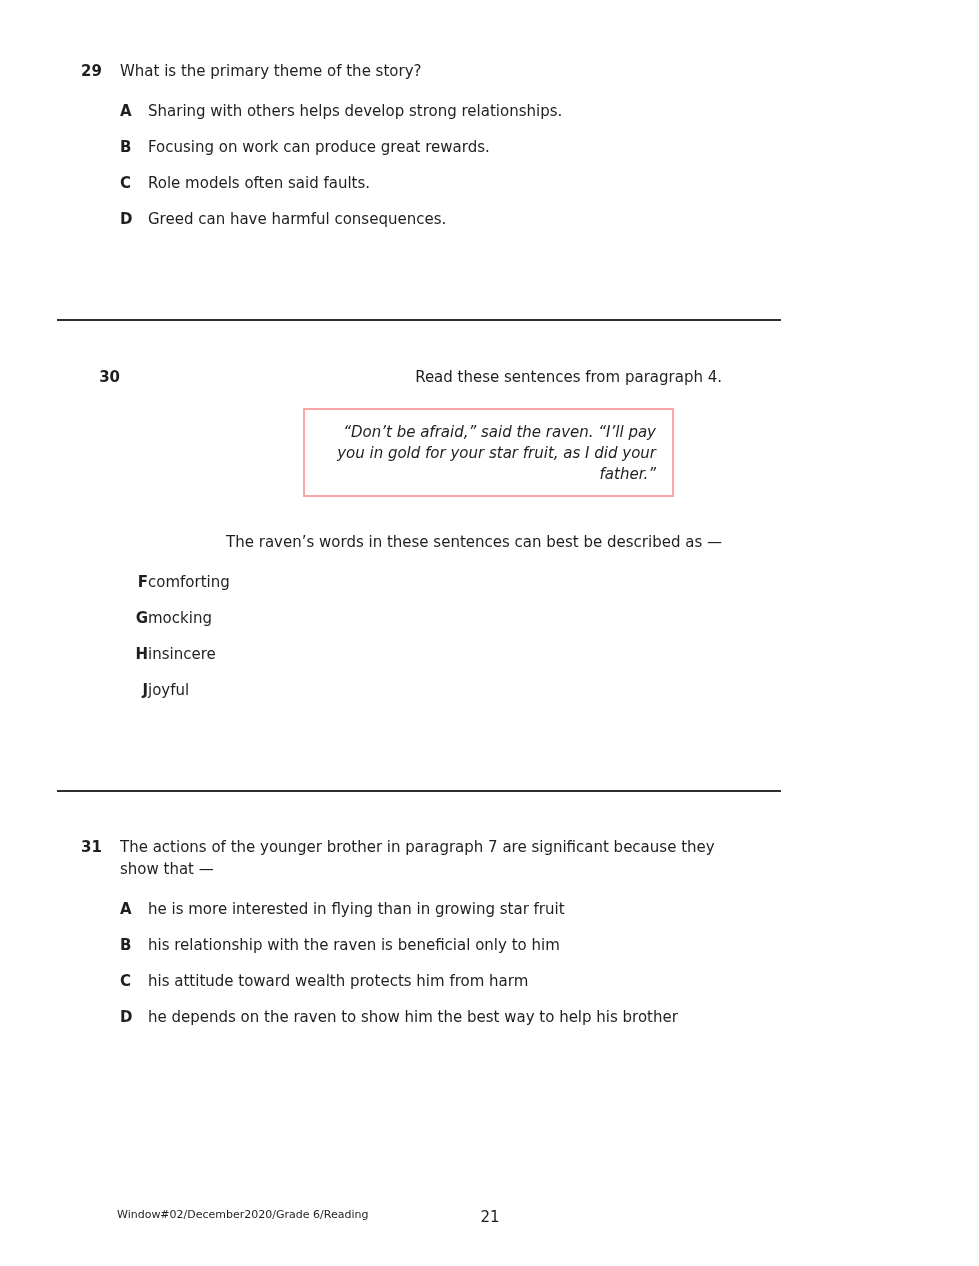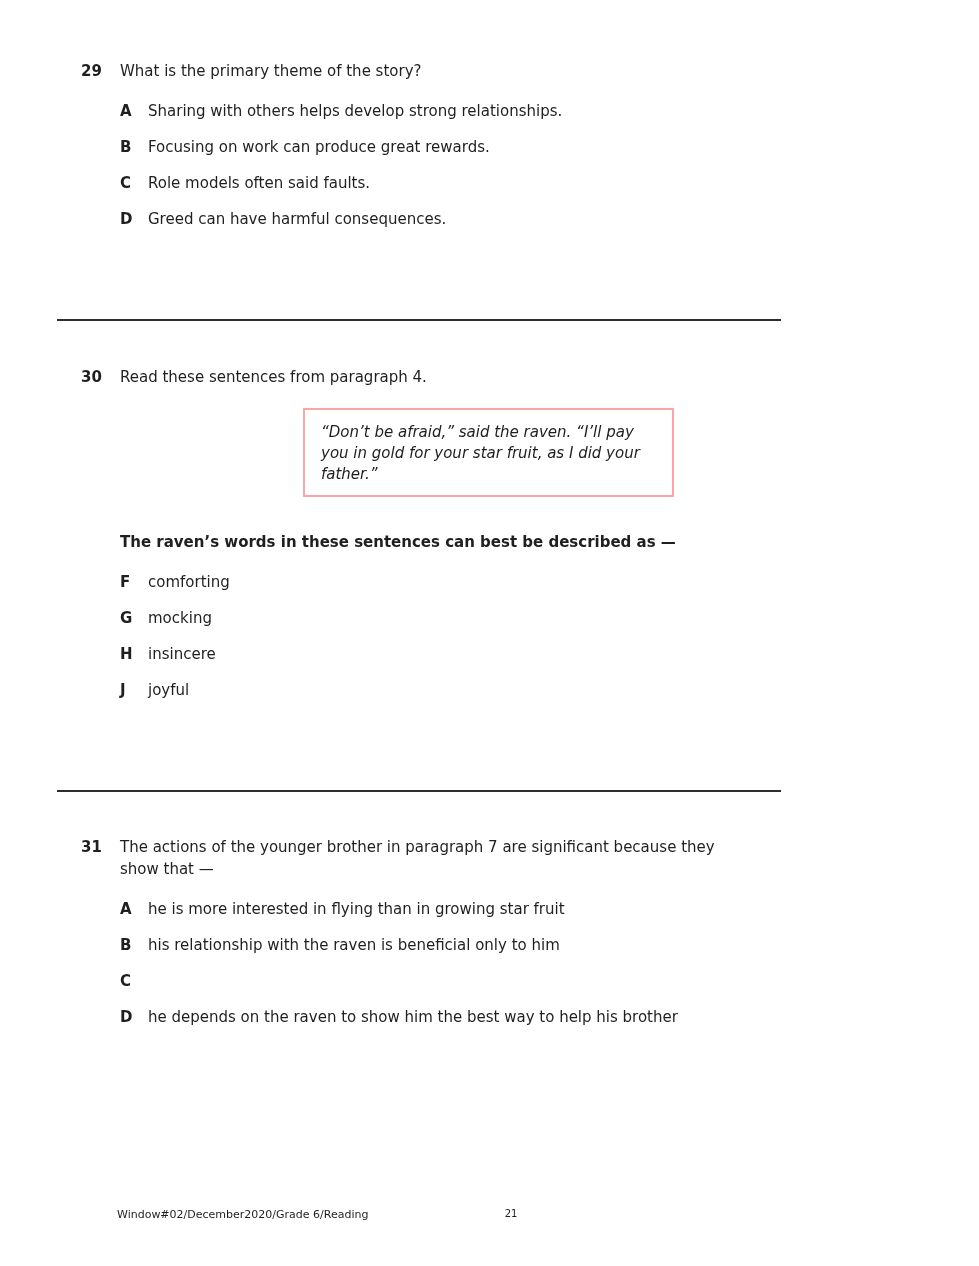--- a/index.html
+++ b/index.html
@@ -16,21 +16,21 @@
     color: #1f1f1f;
     font-size: 15px;
     overflow: hidden;
   }
   .question {
     position: absolute;
     left: 81px;
     right: 59px;
   }
   .q29 { top: 60px; }
-  .q30 { top: 366px; }
+  .q30 { top: 366px; text-align: right; }
   .q31 { top: 836px; }
   .stem-row {
     display: flex;
     line-height: 22px;
   }
   .qnum {
     font-weight: bold;
     width: 39px;
     flex: none;
   }
@@ -54,43 +54,42 @@
     width: 371px;
     border: 2px solid #fca5a5;
     padding: 12px 16px 10px 16px;
     font-style: italic;
     line-height: 21px;
   }
   .stem2 {
     margin-left: 39px;
     margin-top: 34px;
     line-height: 22px;
-    font-weight: bold;
   }
   .divider {
     position: absolute;
     left: 57px;
     width: 863px;
     height: 2px;
     background: #2e2e2e;
   }
   .d1 { top: 319px; }
   .d2 { top: 790px; }
   .footer-left {
     position: absolute;
     left: 117px;
     top: 1208px;
     font-size: 11px;
   }
   .page-num {
     position: absolute;
-    left: 511px;
+    left: 490px;
     top: 1208px;
     transform: translateX(-50%);
-    font-size: 10px;
+    font-size: 15px;
   }
   .goon {
     position: absolute;
     left: 810px;
     top: 1196px;
     display: flex;
     align-items: center;
   }
   .goon-box {
     background: #121212;
@@ -173,20 +172,21 @@
     <div class="option-row first">
       <span class="letter">A</span>
       <span class="option-text">he is more interested in flying than in growing star fruit</span>
     </div>
     <div class="option-row">
       <span class="letter">B</span>
       <span class="option-text">his relationship with the raven is beneficial only to him</span>
     </div>
     <div class="option-row">
       <span class="letter">C</span>
+      <span class="option-text">his attitude toward wealth protects him from harm</span>
     </div>
     <div class="option-row">
       <span class="letter">D</span>
       <span class="option-text">he depends on the raven to show him the best way to help his brother</span>
     </div>
   </div>
 
   <div class="footer-left">Window#02/December2020/Grade 6/Reading</div>
   <div class="page-num">21</div>
   <div class="goon">

